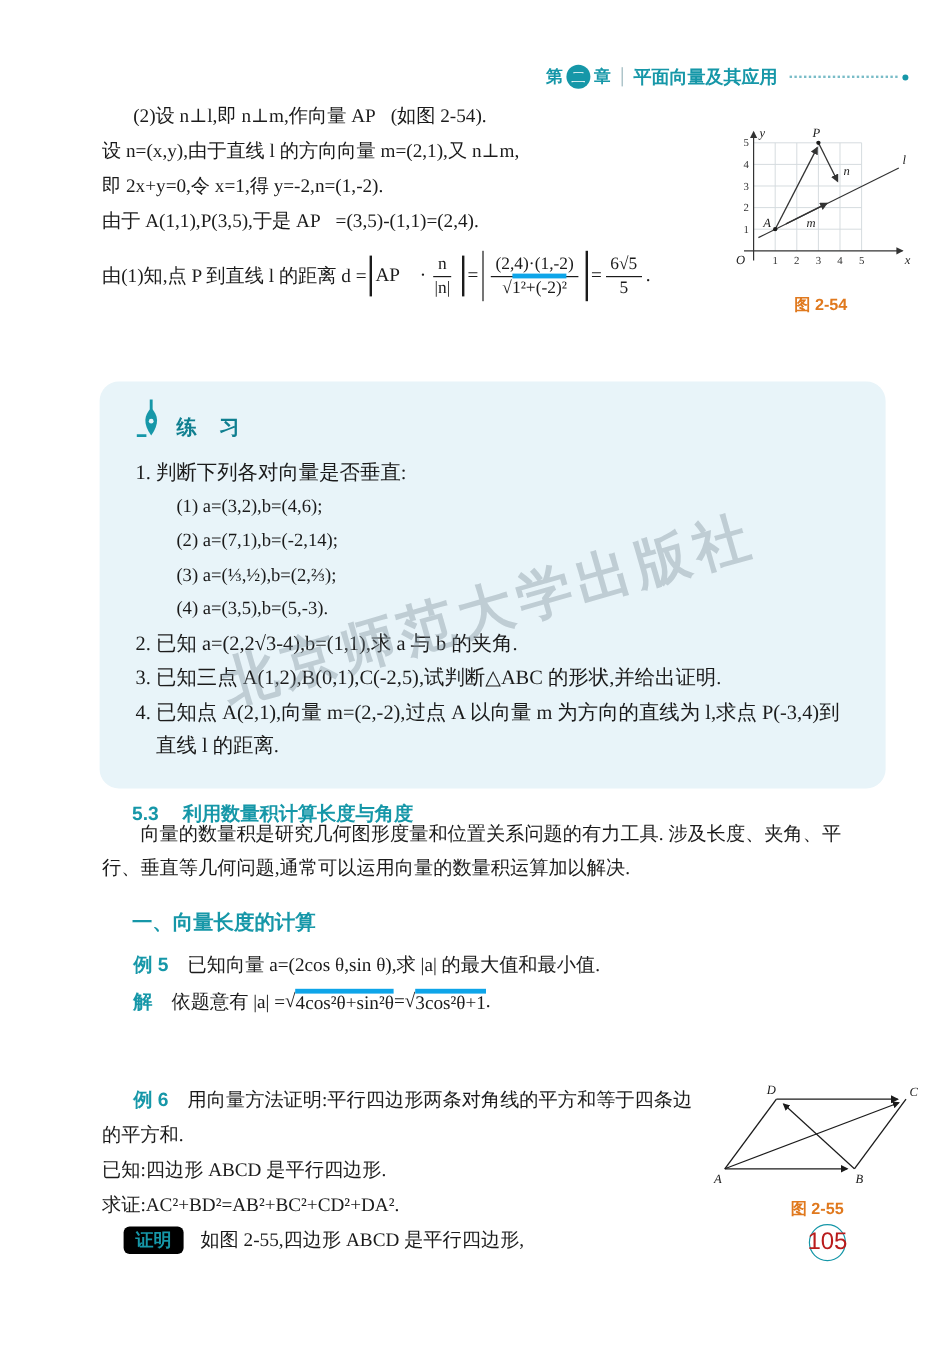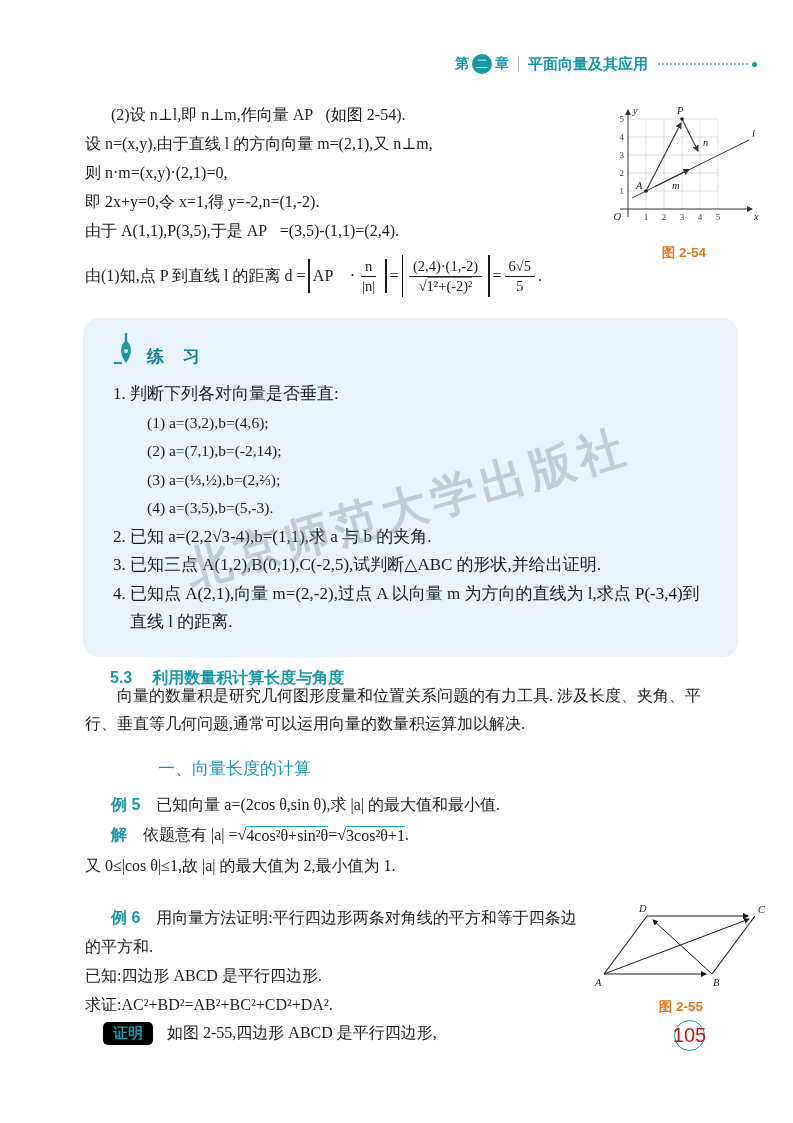--- a/index.html
+++ b/index.html
@@ -24,32 +24,32 @@
     background: #1697a8; color: #fff;
     font-size: 12px; line-height: 20px; text-align: center;
     margin: 0 3px; font-family: "Liberation Sans", sans-serif;
   }
   .ch-divider { width: 1px; height: 16px; background: #9bb7bd; margin: 0 9px; }
   .ch-title { color: #1697a8; font-size: 15px; font-weight: bold; font-family: "Liberation Sans", sans-serif; }
   .ch-dots { width: 90px; height: 0; border-bottom: 2px dotted #79bcc7; margin-left: 10px; }
   .ch-enddot { width: 5px; height: 5px; border-radius: 50%; background: #1697a8; margin-left: 4px; }
 
   
-  .sol-block { position: absolute; top: 100px; left: 85px; width: 540px; }
+  .sol-block { position: absolute; top: 83px; left: 85px; width: 540px; }
   .tline { height: 29px; line-height: 29px; white-space: nowrap; }
   .indent1 { padding-left: 26px; }
   .dist {
     display: flex; align-items: center; margin-top: 10px; white-space: nowrap;
   }
   .frac { display: inline-flex; flex-direction: column; align-items: center; font-size: 14.5px; line-height: 1.3; margin: 0 3px; }
   .frac .ftop { border-bottom: 1px solid #1b1b1b; padding: 0 4px; }
   .frac .fbot { padding: 0 4px; }
   .bar { display: inline-block; width: 1.4px; background: #1b1b1b; margin: 0 3px; }
   .h2 { height: 34px; } .h3 { height: 42px; }
-  .ol { border-top: 1px solid #0ea5e9; }
+  .ol { border-top: 4px solid #0ea5e9; }
 
   
   .fig254 { position: absolute; top: 104px; left: 608px; width: 152px; text-align: center; }
   .figcap { color: #e0791e; font-size: 13.5px; font-weight: bold; font-family: "Liberation Sans", sans-serif; margin-top: 4px; }
   .figtext { font-size: 9px; font-family: "Liberation Serif", serif; fill: #333; }
   .figlab { font-size: 10.5px; font-style: italic; fill: #1b1b1b; }
 
   
   .practice {
     position: absolute; top: 318px; left: 83px; width: 655px;
@@ -69,21 +69,21 @@
     color: #7e8f99; opacity: 0.38;
     transform: rotate(-16deg); transform-origin: left top;
     font-family: "Liberation Serif", serif; font-weight: bold;
     pointer-events: none;
   }
 
   
   .sec-head { position: absolute; top: 668px; left: 110px; color: #1697a8; font-weight: bold; font-size: 16px; font-family: "Liberation Sans", sans-serif; }
   .sec-head .num { margin-right: 20px; }
   .para { position: absolute; top: 682px; left: 85px; width: 632px; line-height: 28px; text-indent: 2em; }
-  .sub-head { position: absolute; top: 757px; left: 110px; color: #1697a8; font-weight: normal; font-size: 17px; font-family: "Liberation Sans", sans-serif; margin-left: 48px; }
+  .sub-head { position: absolute; top: 757px; left: 110px; color: #1697a8; font-weight: bold; font-size: 17px; font-family: "Liberation Sans", sans-serif; }
 
   
   .ex-label { color: #1697a8; font-weight: bold; font-family: "Liberation Sans", sans-serif; margin-right: 16px; }
   .ex5 { position: absolute; top: 790px; left: 85px; width: 630px; }
   .ex5 .l1 { padding-left: 26px; }
   .solline { display: flex; align-items: center; height: 32px; white-space: nowrap; }
   .sol-label { color: #1697a8; font-weight: bold; font-family: "Liberation Sans", sans-serif; margin-right: 16px; padding-left: 26px; }
   .ex6 { position: absolute; top: 903px; left: 85px; width: 700px; }
   .ex6 .stmt { width: 497px; line-height: 29px; }
   .ex6 .stmt-first { text-indent: 26px; }
@@ -116,21 +116,20 @@
   <span class="ch-pre">章</span>
   <span class="ch-divider"></span>
   <span class="ch-title">平面向量及其应用</span>
   <span class="ch-dots"></span>
   <span class="ch-enddot"></span>
 </div>
 
 <div class="sol-block">
   <div class="tline indent1">(2)设 n⊥l,即 n⊥m,作向量 AP⃗(如图 2-54).</div>
   <div class="tline">设 n=(x,y),由于直线 l 的方向向量 m=(2,1),又 n⊥m,</div>
-  <div class="tline">则 n·m=(x,y)·(2,1)=0,</div>
   <div class="tline">即 2x+y=0,令 x=1,得 y=-2,n=(1,-2).</div>
   <div class="tline">由于 A(1,1),P(3,5),于是 AP⃗=(3,5)-(1,1)=(2,4).</div>
 
   <div class="dist">
     <span>由(1)知,点 P 到直线 l 的距离 d =</span>
     <span class="bar h2"></span>
     <span>AP⃗ ·</span>
     <span class="frac">
       <span class="ftop">n</span>
       <span class="fbot">|n|</span>
@@ -253,21 +252,20 @@
   <div class="solline">
     <span class="sol-label">解</span>
     <span>依题意有 |a| =</span>
     <span>√</span>
     <span class="ol">4cos²θ+sin²θ</span>
     <span>=</span>
     <span>√</span>
     <span class="ol">3cos²θ+1</span>
     <span>.</span>
   </div>
-  <div class="tline">又 0≤|cos θ|≤1,故 |a| 的最大值为 2,最小值为 1.</div>
 </div>
 
 <div class="ex6">
   <div class="stmt stmt-first">
     <span class="ex-label">例 6</span><span>用向量方法证明:平行四边形两条对角线的平方和等于四条边的平方和.</span>
   </div>
   <div class="kline">已知:四边形 ABCD 是平行四边形.</div>
   <div class="kline">求证:AC²+BD²=AB²+BC²+CD²+DA².</div>
 </div>
 

